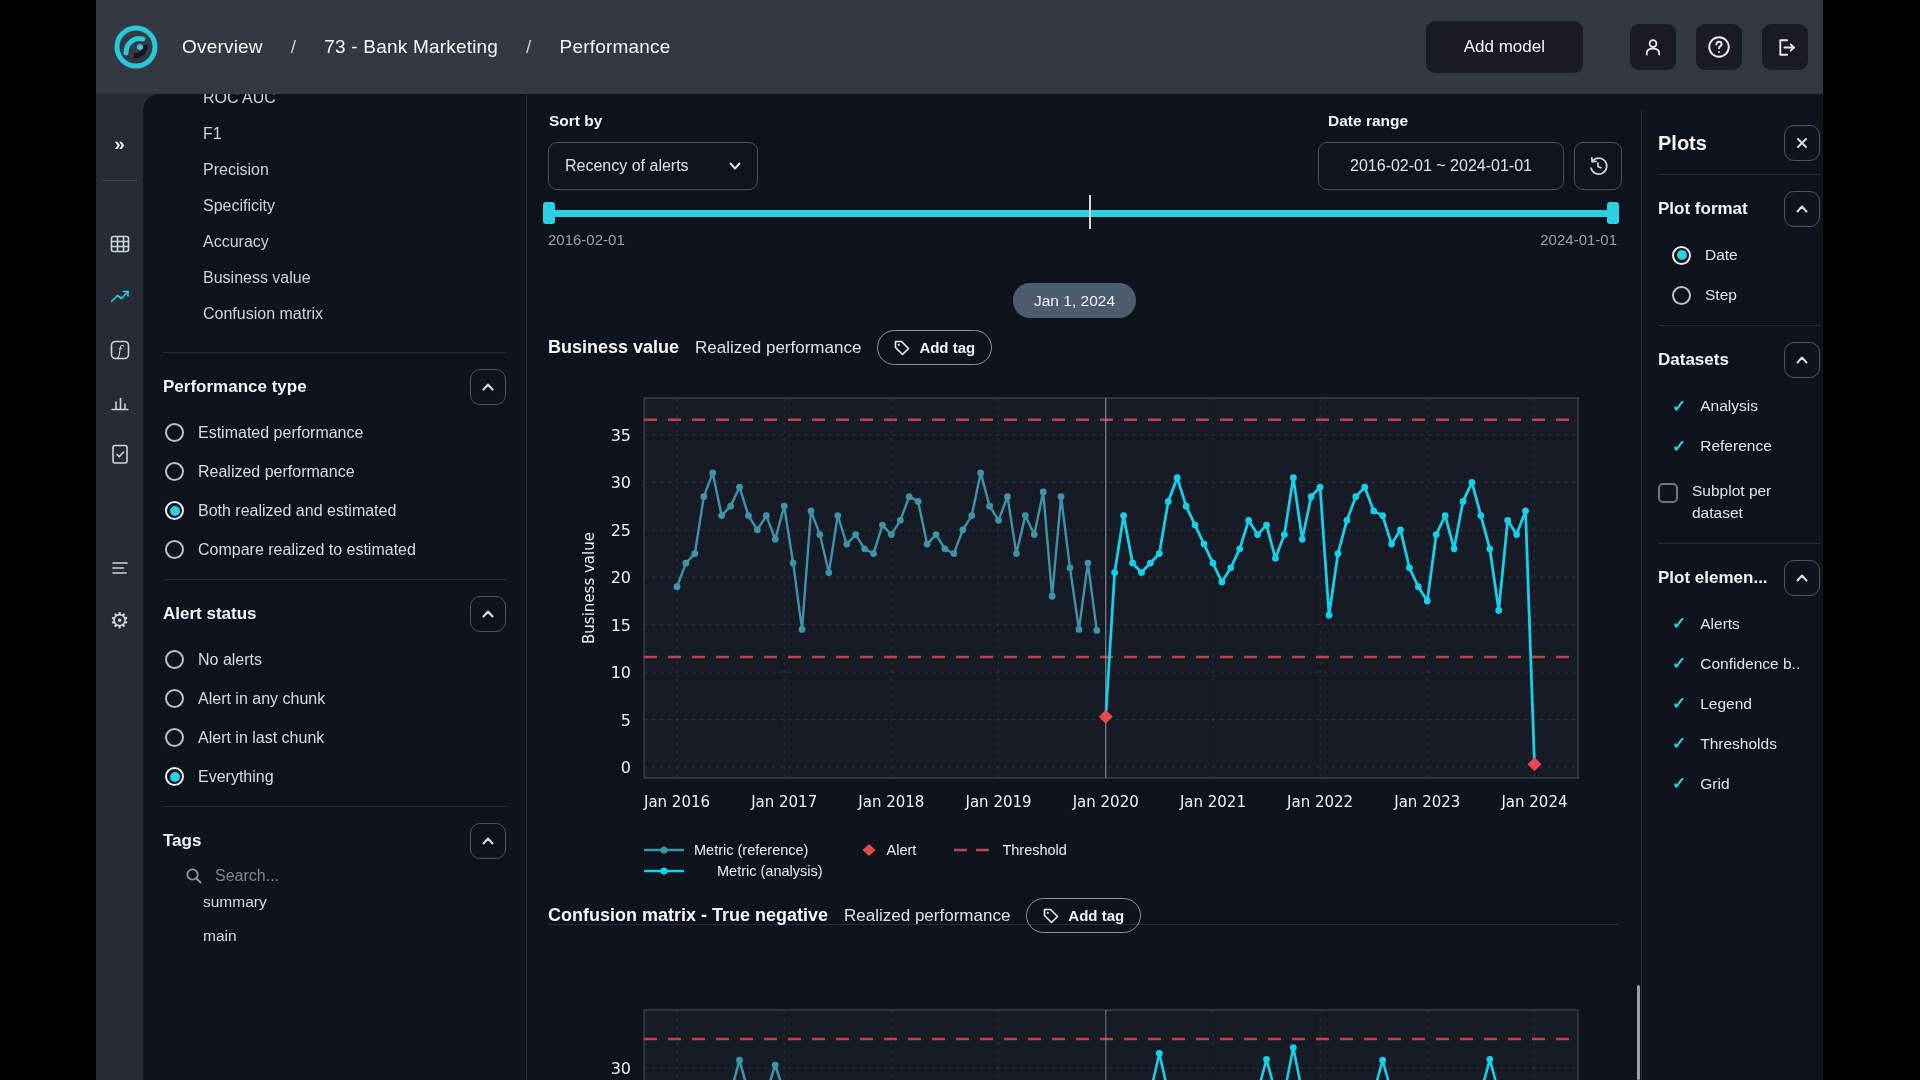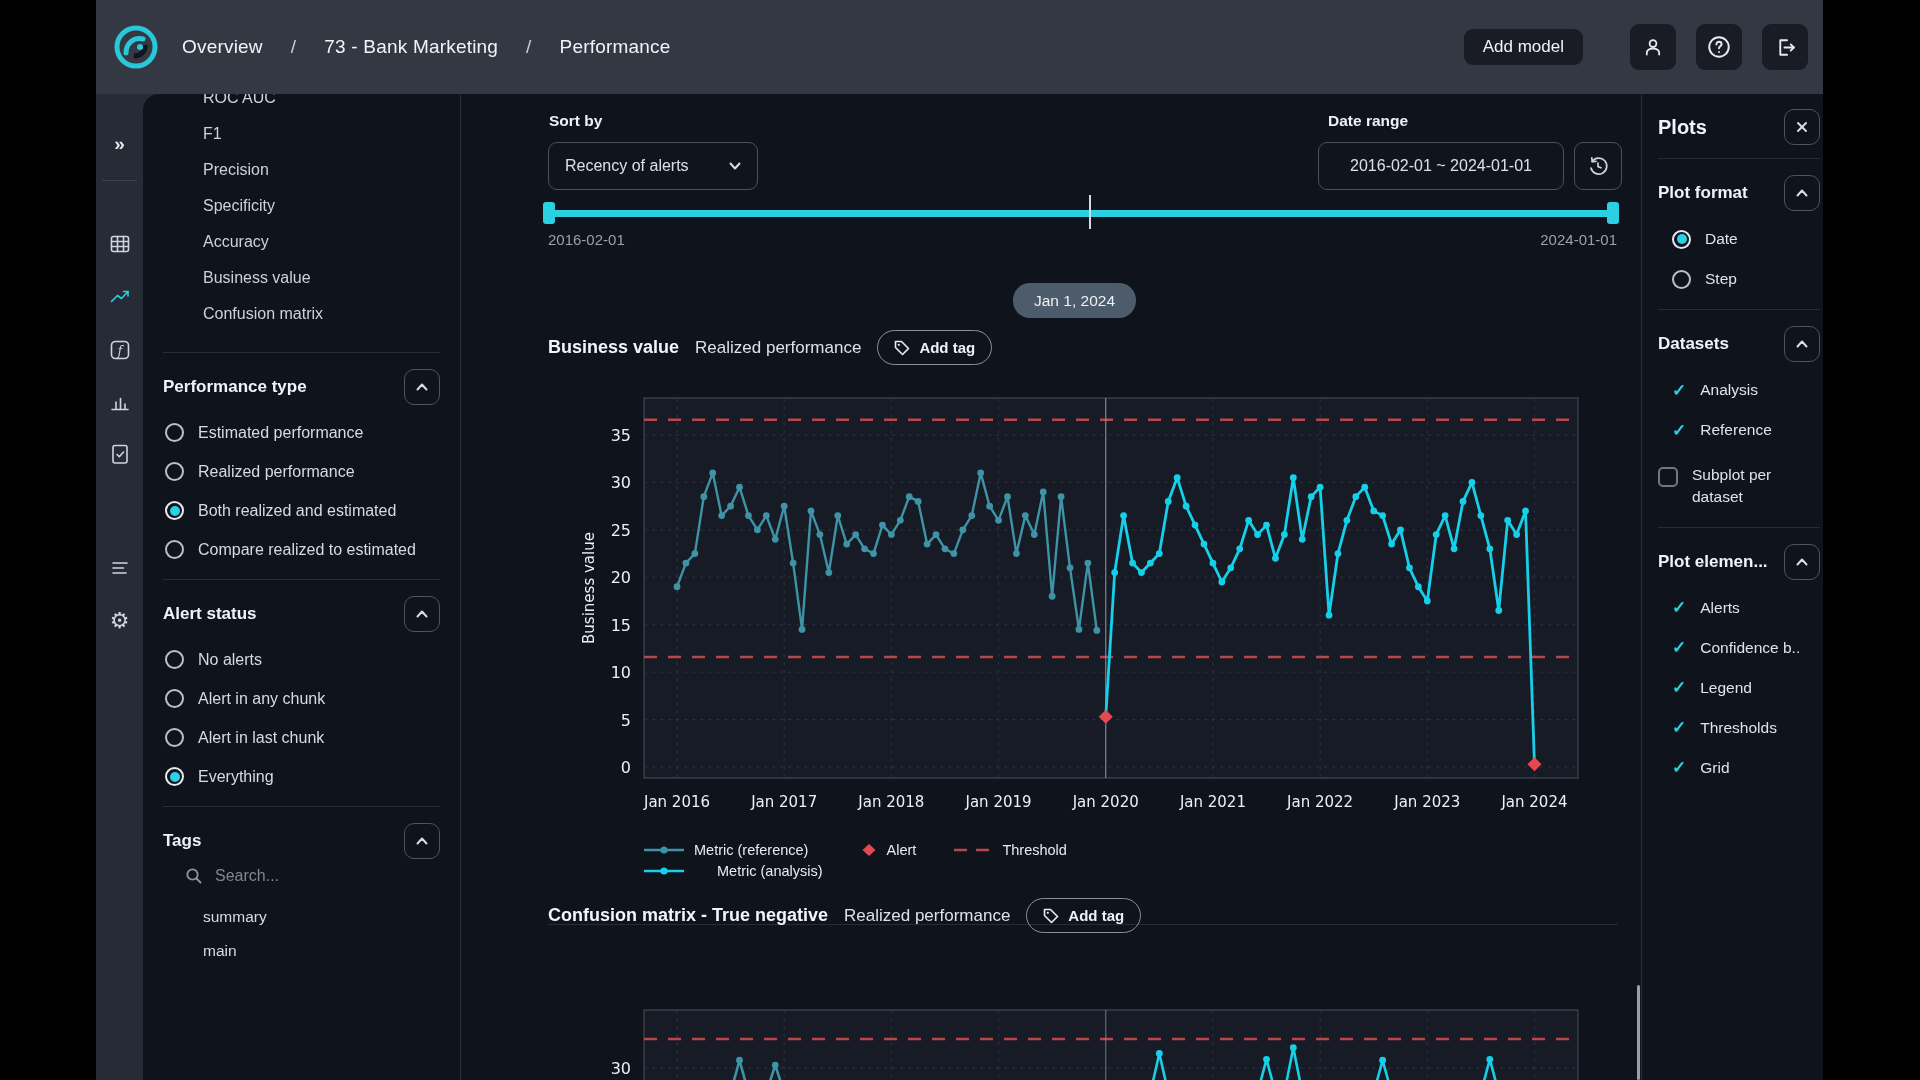--- a/index.html
+++ b/index.html
@@ -7,51 +7,51 @@
   .screen { position:relative; width:1920px; height:1080px; background:#000; overflow:hidden; }
   .app { position:absolute; left:96px; top:0; width:1727px; height:1080px; background:#0f131c; }
 
   
   .header { position:absolute; left:0; right:0; top:0; height:94px; background:#343843;
             display:flex; align-items:center; padding:0 15px 0 16px; }
   .breadcrumb { margin-left:22px; font-size:19px; color:#f1f3f7; display:flex; gap:28px; letter-spacing:.2px;text-align:center; }
   .crumb-sep { color:#c9cdd6; }
   .spacer { flex:1; }
   .btn-dark { background:#191c25; border:none; border-radius:9px; color:#f1f3f7; cursor:pointer; }
-  .add-model { height:36px; padding:0 19px; font-size:17px; display:flex; align-items:center; margin-right:27px; }
+  .add-model { height:52px; padding:0 38px; font-size:17px; display:flex; align-items:center; margin-right:27px; }
   .icon-btn { width:46px; height:46px; margin-left:20px; display:flex; align-items:center; justify-content:center; }
   .icon-btn svg { stroke:#e8eaee; fill:none; stroke-width:1.8; stroke-linecap:round; stroke-linejoin:round; }
 
   
   .bodywrap { position:absolute; left:0; right:0; top:94px; bottom:0; background:#262b35; }
   .rail { position:absolute; left:0; top:0; bottom:0; width:47px; background:#262b35; }
   .rail-item { position:absolute; left:0; width:47px; height:28px; display:flex; align-items:center; justify-content:center; cursor:pointer; }
   .rail-item svg { stroke:#cfd5de; fill:none; stroke-width:1.6; stroke-linecap:round; stroke-linejoin:round; }
   .rail-item.active svg { stroke:#2bd1e3; }
   .rail-divider { position:absolute; left:6px; right:6px; top:86px; border-top:1px solid #3a4050; }
   .rail-glyph { color:#e6eaef; font-size:19px; font-weight:bold; }
   .surface { position:absolute; left:47px; right:0; top:0; bottom:0; background:#0f131c; border-top-left-radius:16px; overflow:hidden; }
 
   
-  .filters { position:absolute; left:0; top:0; bottom:0; width:318px; border-right:1px solid #2a2f3a;
+  .filters { position:absolute; left:0; top:0; bottom:0; width:384px; border-right:1px solid #2a2f3a;
              overflow:hidden; padding:0 20px; }
   .metrics { list-style:none; margin-top:-14px; padding-bottom:10px; }
   .metrics li { padding:9px 0 9px 40px; font-size:16px; color:#ccd2db; cursor:pointer; }
   hr.div { border:none; border-top:1px solid #272c37; margin:10px 0; }
   .section-head { display:flex; align-items:center; justify-content:space-between; margin:16px 0 8px 0; }
   .section-title { font-size:17px; font-weight:bold; color:#f0f3f7; white-space:nowrap; overflow:hidden; }
   .collapse-btn { width:36px; height:36px; flex:none; background:transparent; border:1px solid #4d5360;
                   border-radius:10px; display:flex; align-items:center; justify-content:center; cursor:pointer; }
   .collapse-btn svg, .chev svg { stroke:#d7dce4; fill:none; stroke-width:2; stroke-linecap:round; stroke-linejoin:round; }
   .opt-row { display:flex; align-items:center; gap:14px; min-height:39px; padding-left:2px;
              font-size:16px; color:#d6dbe3; cursor:pointer; }
   .radio { width:19px; height:19px; border:2px solid #b9c0cc; border-radius:50%; position:relative; flex:none; }
   .radio.on { border-color:#e6eaf0; }
   .radio.on::after { content:''; position:absolute; inset:2.5px; background:var(--accent); border-radius:50%; }
-  .search-row { display:flex; align-items:center; gap:12px; margin:8px 0 15px 22px; }
+  .search-row { display:flex; align-items:center; gap:12px; margin:8px 0 0 22px; }
   .search-row input { background:transparent; border:none; outline:none; color:#dfe3ea; font-size:16px; width:150px;
                       font-family:"Liberation Sans",sans-serif; }
   .search-row input::placeholder { color:#7f8794; }
   .tag-list { list-style:none; }
   .tag-list li { padding:8px 0 8px 40px; font-size:15.5px; color:#d6dbe3; cursor:pointer; }
 
   
   .main { position:absolute; left:373px; right:182px; top:0; bottom:0; overflow:hidden; }
   .ctrl-label { position:absolute; font-size:15.5px; font-weight:bold; color:#eef1f6; }
   .select, .date-input { position:absolute; height:48px; background:#10141d; border:1px solid #4a505c;
@@ -79,21 +79,21 @@
   .chart text { font-family:"DejaVu Sans", sans-serif; }
   .legend { position:absolute; left:128px; top:748px; display:grid; grid-template-columns:auto auto auto;
             gap:5px 38px; font-size:14.5px; color:#e8ebf0; }
   .leg-item { display:flex; align-items:center; gap:10px; cursor:pointer; }
   .plots-hr { position:absolute; left:32px; top:830px; width:1070px; border:none; border-top:1px solid #272c37; }
   .chart2-clip { position:absolute; left:60px; top:914px; width:1010px; height:72px; overflow:hidden; }
   .main-scroll-thumb { position:absolute; right:1px; bottom:0; width:3px; height:95px; background:#b4b8bf;
                        border-radius:2px; opacity:.85; }
 
   
-  .plots-panel { position:absolute; right:0; top:0; bottom:0; width:182px; border-left:1px solid #2a2f3a;
+  .plots-panel { position:absolute; right:0; top:16px; bottom:0; width:182px; border-left:1px solid #2a2f3a;
                  padding:12px 3px 0 16px;margin-left:35px; }
   .pp-title-row { display:flex; align-items:center; justify-content:space-between; min-height:42px; }
   .pp-title { font-size:20px; font-weight:bold; color:#f2f4f8; }
   .prow { display:flex; align-items:center; gap:14px; min-height:40px; padding-left:14px;
           font-size:15.5px; color:#dfe3ea; cursor:pointer; }
   .tick { color:var(--accent); font-size:17px; font-weight:bold; line-height:1; }
   .checkbox { width:20px; height:20px; border:2px solid #6f7684; border-radius:5px; flex:none; }
   .wrap2 { line-height:1.45; }
   .trunc { white-space:nowrap; overflow:hidden; }
 </style>

